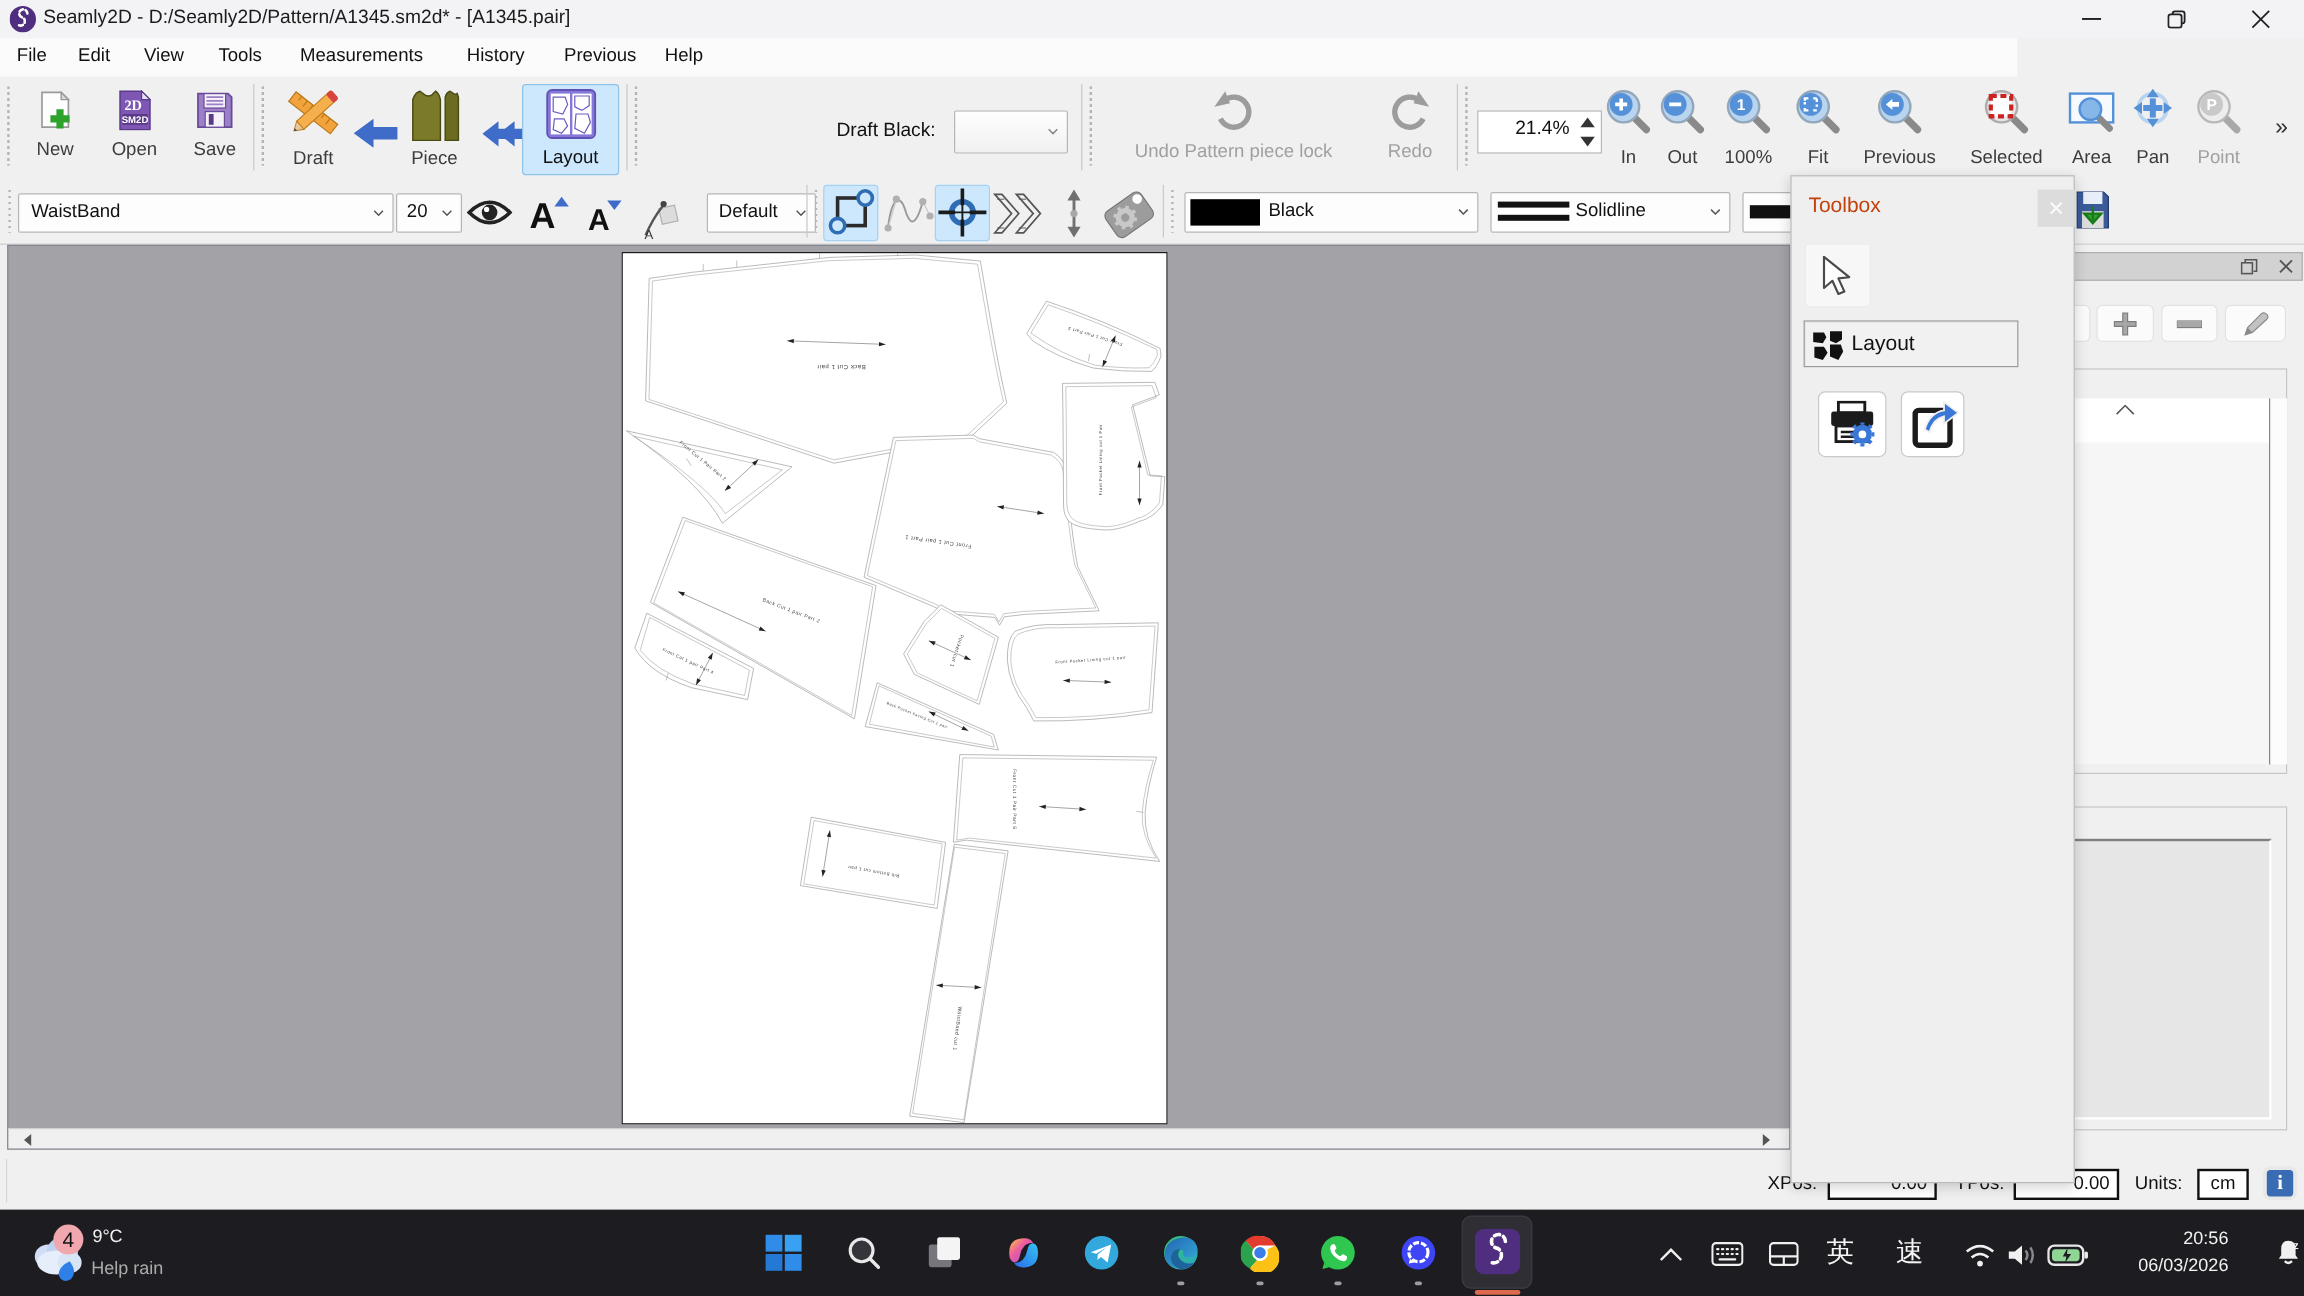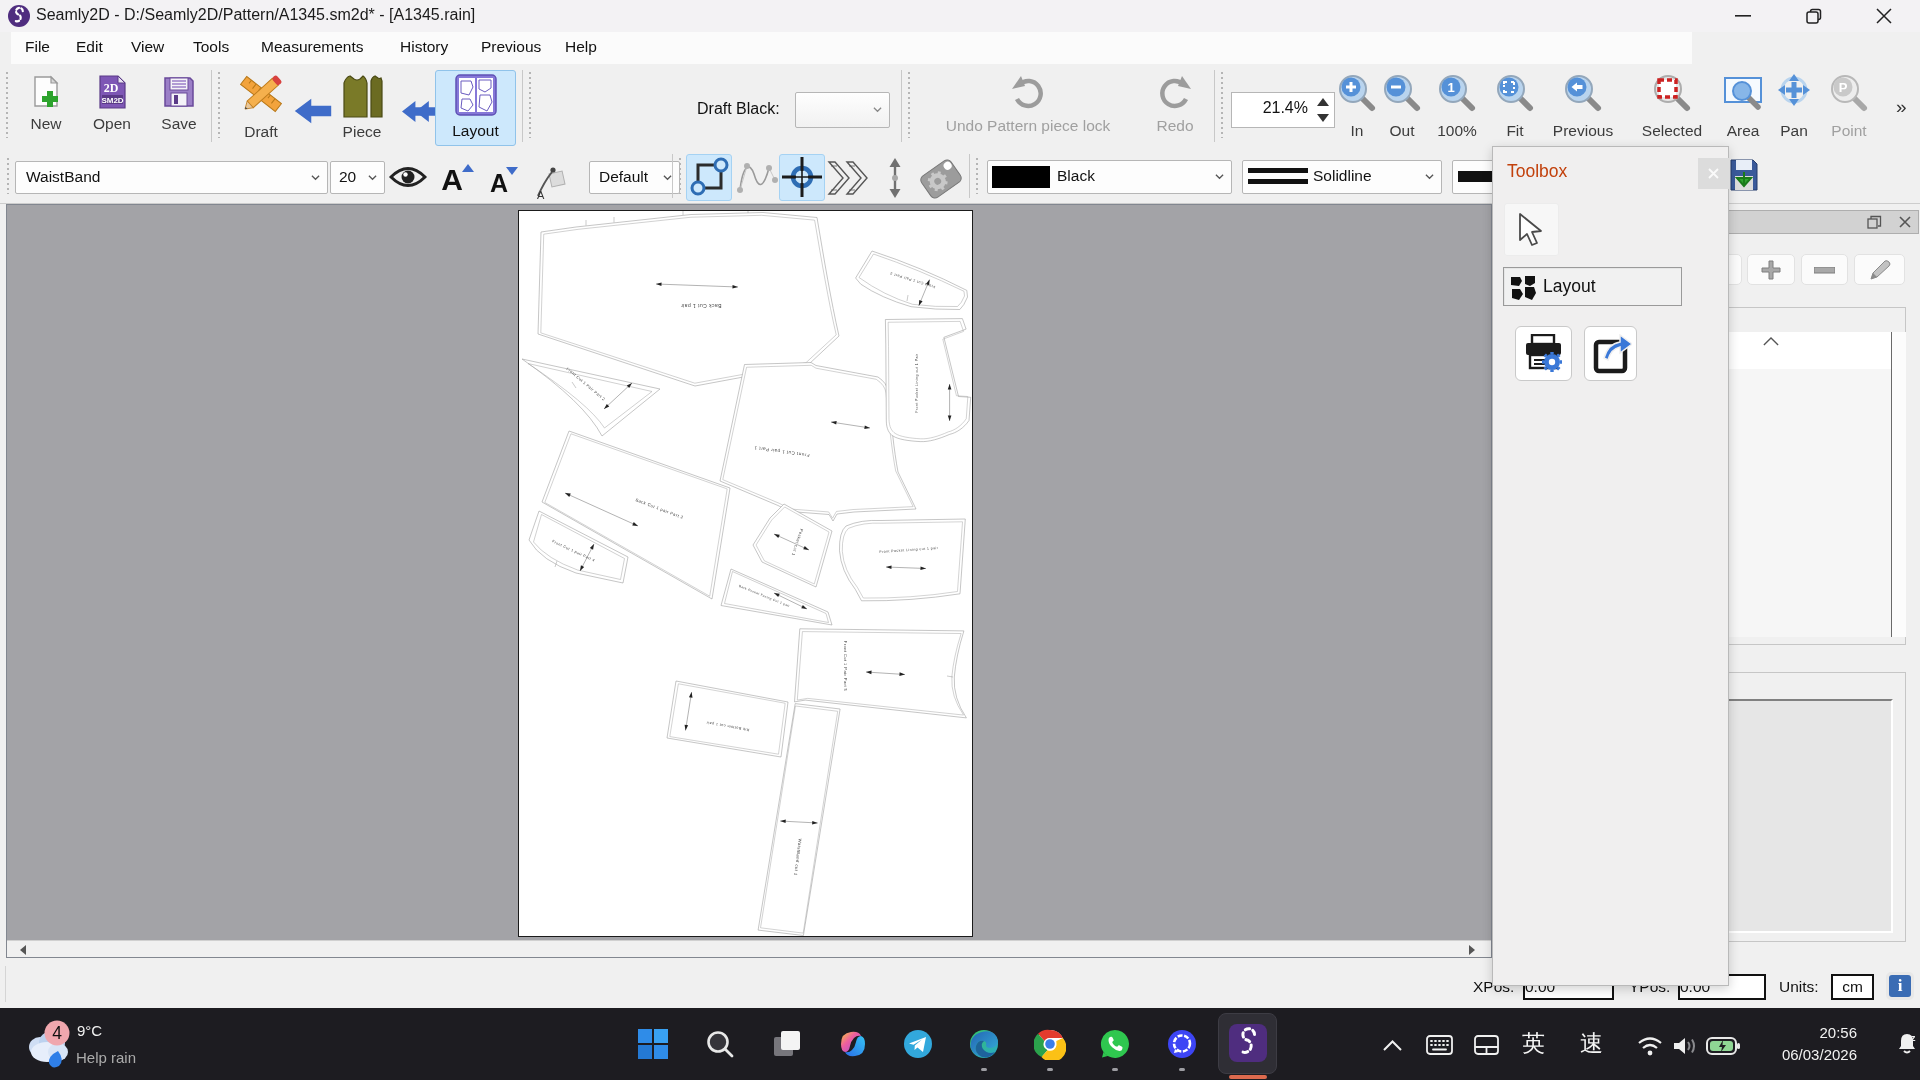--- a/index.html
+++ b/index.html
@@ -3,21 +3,21 @@
 <meta charset="utf-8">
 <style>
   * { margin:0; padding:0; box-sizing:border-box; }
   html,body { width:1920px; height:1080px; overflow:hidden; font-family:"Liberation Sans", sans-serif; }
   body { position:relative; background:#f0f0f0; }
   .abs { position:absolute; }
   
   #titlebar { left:0; top:0; width:1920px; height:32px; background:#f3f2f4; }
   #titlebar .title { position:absolute; left:36px; top:6px; font-size:16px; color:#1b1b1b; white-space:nowrap; }
   
-  #menubar { left:0; top:32px; width:1681px; height:32px; background:#fbfbfb;margin-left:11px; }
+  #menubar { left:0; top:32px; width:1681px; height:32px; background:#fbfbfb; }
   #menubar span { position:absolute; top:6px; font-size:15.5px; color:#111; }
   
   #toolbar1 { left:0; top:64px; width:1920px; height:84px; background:#f0f0f0; }
   #toolbar2 { left:0; top:148px; width:1920px; height:56px; background:#f0f0f0; border-bottom:1px solid #cdcdcd; }
   .tsep { position:absolute; top:6px; width:1px; background:#c8c8c8; }
   .thandle { position:absolute; top:8px; width:2px; background:repeating-linear-gradient(to bottom,#b5b5b5 0 2px,transparent 2px 5px); }
   .tbtn { position:absolute; text-align:center; color:#3c3c3c; font-size:15.5px; }
   .tbtn .lbl { display:block; margin-top:2px; white-space:nowrap; }
   .tbtn.dis { color:#a0a0a0; }
   .combo { position:absolute; background:#fdfdfd; border:1px solid #b6b6b6; border-radius:2px; font-size:15.5px; color:#111; }
@@ -25,37 +25,37 @@
   
   #canvas { left:6px; top:204px; width:1486px; height:754px; border:1px solid #828790; background:#a3a3a7; z-index:2; }
   #page { position:absolute; left:511px; top:5px; width:455px; height:727px; background:#fff; border:1px solid #1b1b1b; }
   #hscroll { position:absolute; left:0px; bottom:0px; width:1484px; height:17px; background:#f0f0f0; border-top:1px solid #d0d0d0; }
   
   #dock { left:1482px; top:204px; width:438px; height:754px; background:#f0f0f0; }
   
   #toolbox { left:1492px; top:146px; width:237px; height:840px; background:#f0efef; border:1px solid #b9b9b9; box-shadow:0 3px 10px rgba(0,0,0,0.18); z-index:50; }
   
   #statusbar { left:0; top:958px; width:1920px; height:50px; background:#f0f0f0; font-size:15.5px; color:#111; }
-  .sbox { position:absolute; top:16px; height:26px; background:#fff; border:2px solid #111; font-size:15.5px; text-align:left; padding:2px 6px 0 0; }
+  .sbox { position:absolute; top:16px; height:26px; background:#fff; border:2px solid #111; font-size:15.5px; text-align:right; padding:2px 6px 0 0; }
   
   #taskbar { left:0; top:1008px; width:1920px; height:72px; background:#1d1c21; }
   .ticon { position:absolute; top:20px; width:32px; height:32px; }
   .tdot { position:absolute; top:60px; width:6px; height:3px; border-radius:2px; background:#9d9da2; }
 </style>
 </head>
 <body>
 
 <div id="titlebar" class="abs">
   <svg class="abs" style="left:8px;top:5px" width="22" height="22" viewBox="0 0 22 22">
     <circle cx="11" cy="11" r="11" fill="#4f2d7f"></circle>
     <g stroke="#fff" stroke-width="2.2" fill="none" stroke-linecap="round" stroke-dasharray="3.2 2.4">
       <path d="M14.8,6.2 A3.4,3.4 0 1 0 11,9.6 A3.4,3.4 0 1 1 7.2,15.8"></path>
     </g>
   </svg>
-  <span class="title">Seamly2D - D:/Seamly2D/Pattern/A1345.sm2d* - [A1345.rain]</span>
+  <span class="title">Seamly2D - D:/Seamly2D/Pattern/A1345.sm2d* - [A1345.pair]</span>
   <svg class="abs" style="left:1735px;top:15px" width="16" height="2">
       <rect width="16" height="1.6" fill="#222"></rect>
     </svg>
   <svg class="abs" style="left:1806px;top:8px" width="16" height="16" viewBox="0 0 16 16" fill="none" stroke="#222" stroke-width="1.5">
     <rect x="1" y="4" width="11" height="11" rx="2"></rect>
       <path d="M4.5,4 V3.5 A2,2 0 0 1 6.5,1.5 H12.5 A2,2 0 0 1 14.5,3.5 V9.5 A2,2 0 0 1 12.5,11.5 H12"></path>
   </svg>
   <svg class="abs" style="left:1876px;top:8px" width="16" height="16" viewBox="0 0 16 16" stroke="#222" stroke-width="1.5">
       <path d="M1,1 L15,15 M15,1 L1,15"></path>
     </svg>

